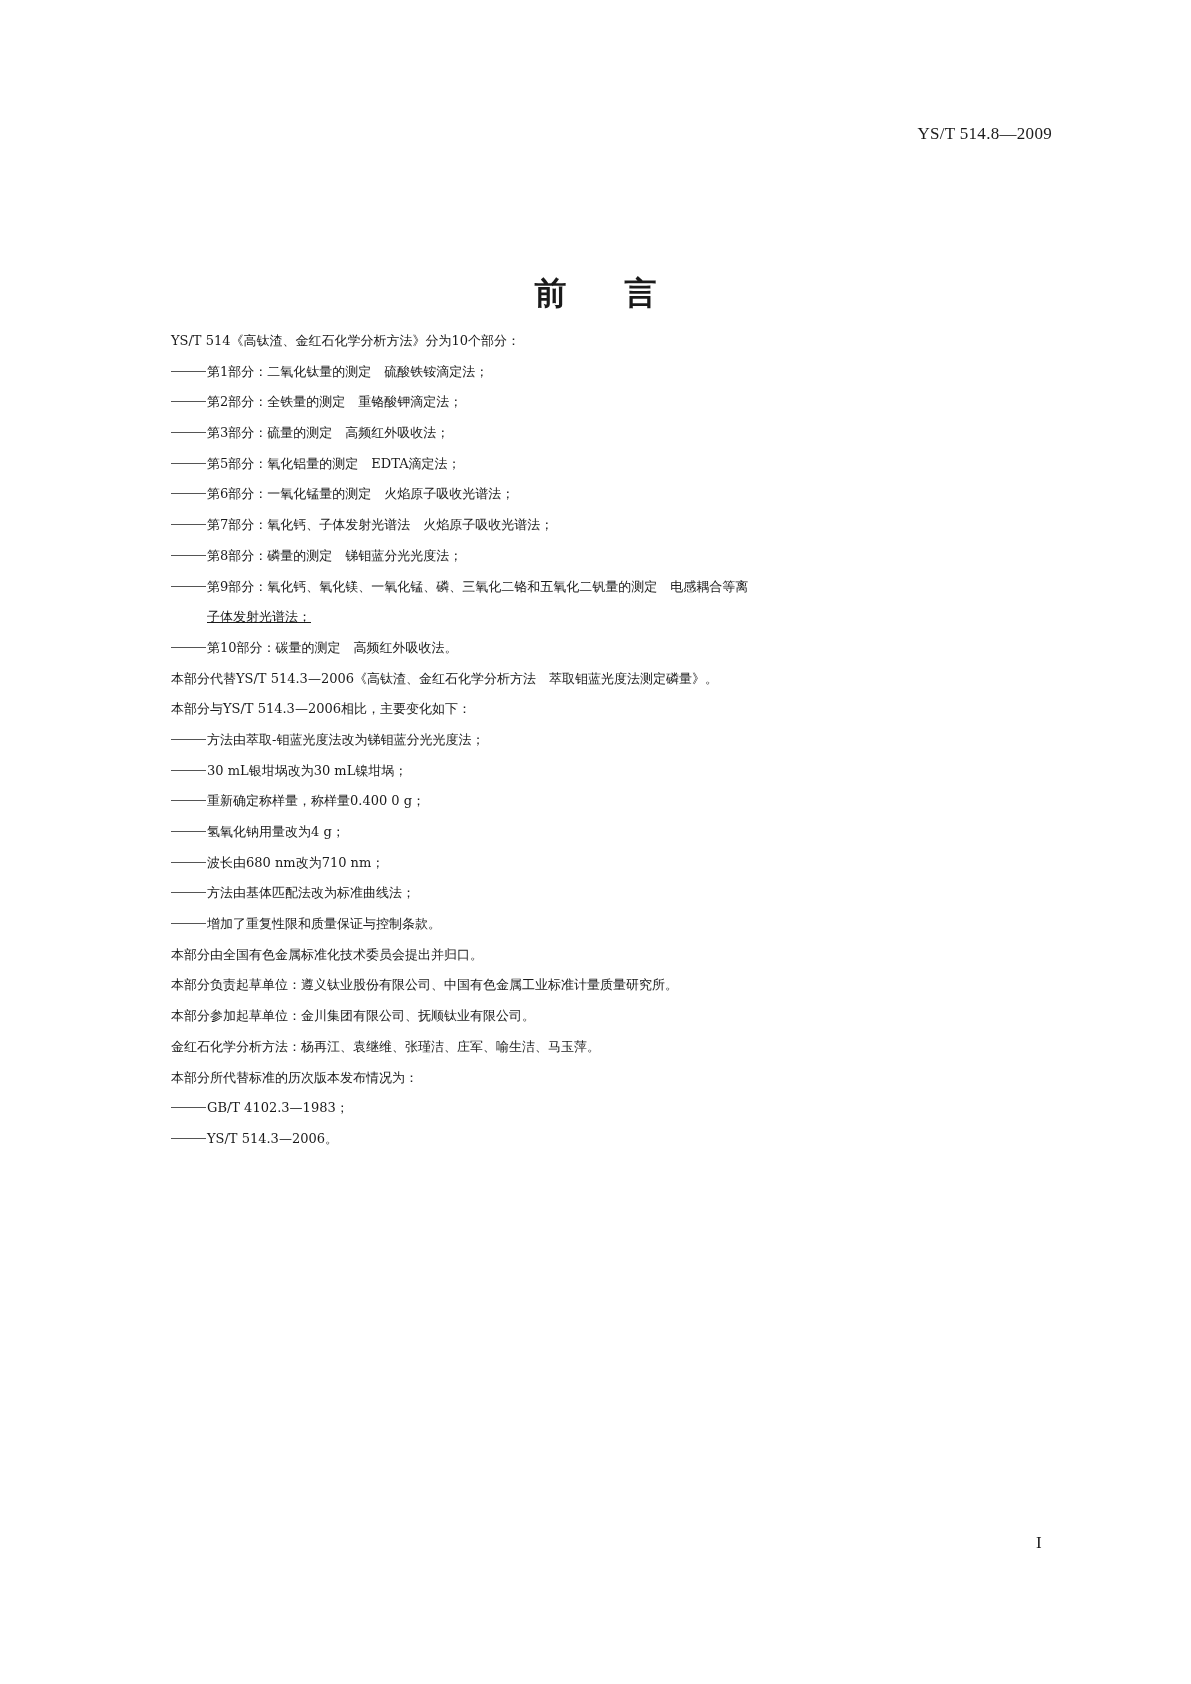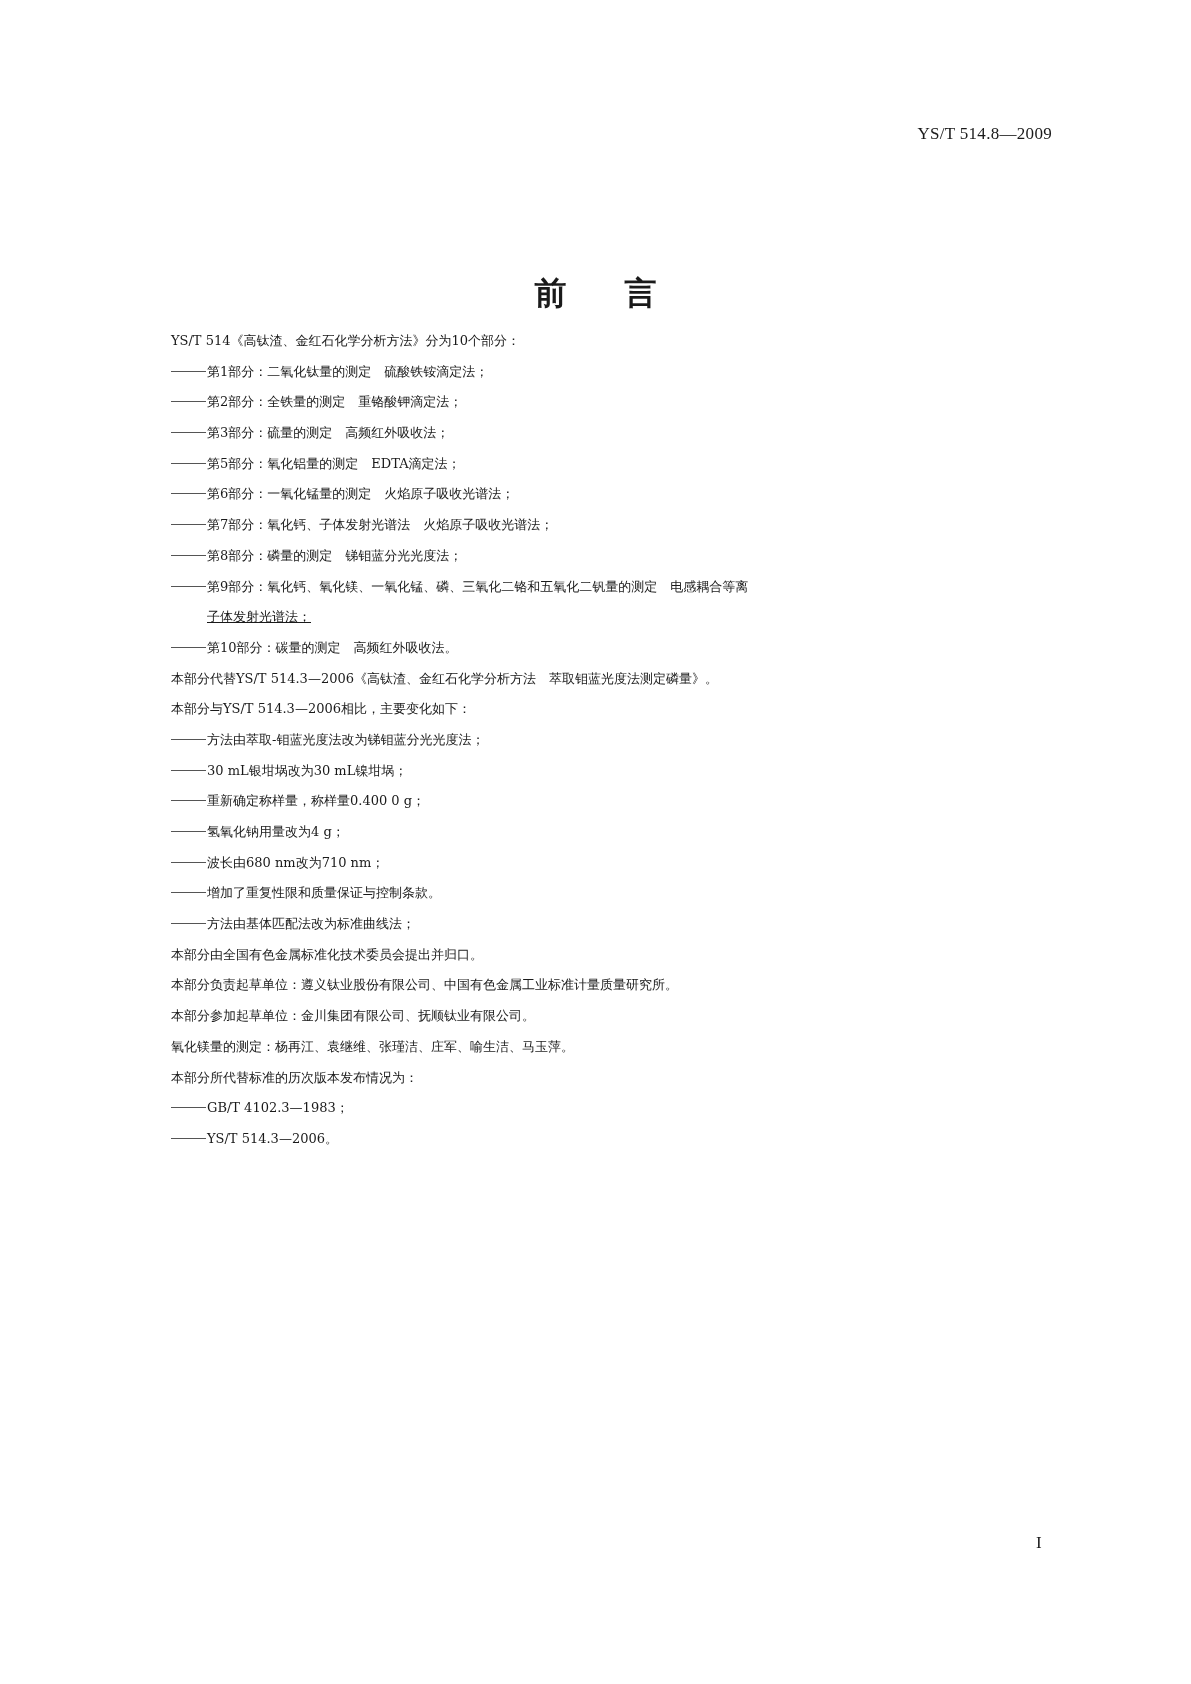--- a/index.html
+++ b/index.html
@@ -100,26 +100,26 @@
   <span class="line"><span class="dash"></span><span>第10部分：碳量的测定　高频红外吸收法。</span></span>
 
   <span class="line">本部分代替YS/T 514.3—2006《高钛渣、金红石化学分析方法　萃取钼蓝光度法测定磷量》。</span>
   <span class="line">本部分与YS/T 514.3—2006相比，主要变化如下：</span>
 
   <span class="line"><span class="dash"></span><span>方法由萃取-钼蓝光度法改为锑钼蓝分光光度法；</span></span>
   <span class="line"><span class="dash"></span><span>30 mL银坩埚改为30 mL镍坩埚；</span></span>
   <span class="line"><span class="dash"></span><span>重新确定称样量，称样量0.400 0 g；</span></span>
   <span class="line"><span class="dash"></span><span>氢氧化钠用量改为4 g；</span></span>
   <span class="line"><span class="dash"></span><span>波长由680 nm改为710 nm；</span></span>
+  <span class="line"><span class="dash"></span><span>方法由基体匹配法改为标准曲线法；</span></span>
   <span class="line"><span class="dash"></span><span>增加了重复性限和质量保证与控制条款。</span></span>
-  <span class="line"><span class="dash"></span><span>方法由基体匹配法改为标准曲线法；</span></span>
 
   <span class="line">本部分由全国有色金属标准化技术委员会提出并归口。</span>
   <span class="line">本部分负责起草单位：遵义钛业股份有限公司、中国有色金属工业标准计量质量研究所。</span>
   <span class="line">本部分参加起草单位：金川集团有限公司、抚顺钛业有限公司。</span>
-  <span class="line">氧化镁量的测定：杨再江、袁继维、张瑾洁、庄军、喻生洁、马玉萍。</span>
+  <span class="line">金红石化学分析方法：杨再江、袁继维、张瑾洁、庄军、喻生洁、马玉萍。</span>
   <span class="line">本部分所代替标准的历次版本发布情况为：</span>
 
   <span class="line"><span class="dash"></span><span>GB/T 4102.3—1983；</span></span>
   <span class="line"><span class="dash"></span><span>YS/T 514.3—2006。</span></span>
 </div>
 
 <div class="page-num">I</div>
 
 </body></html>

